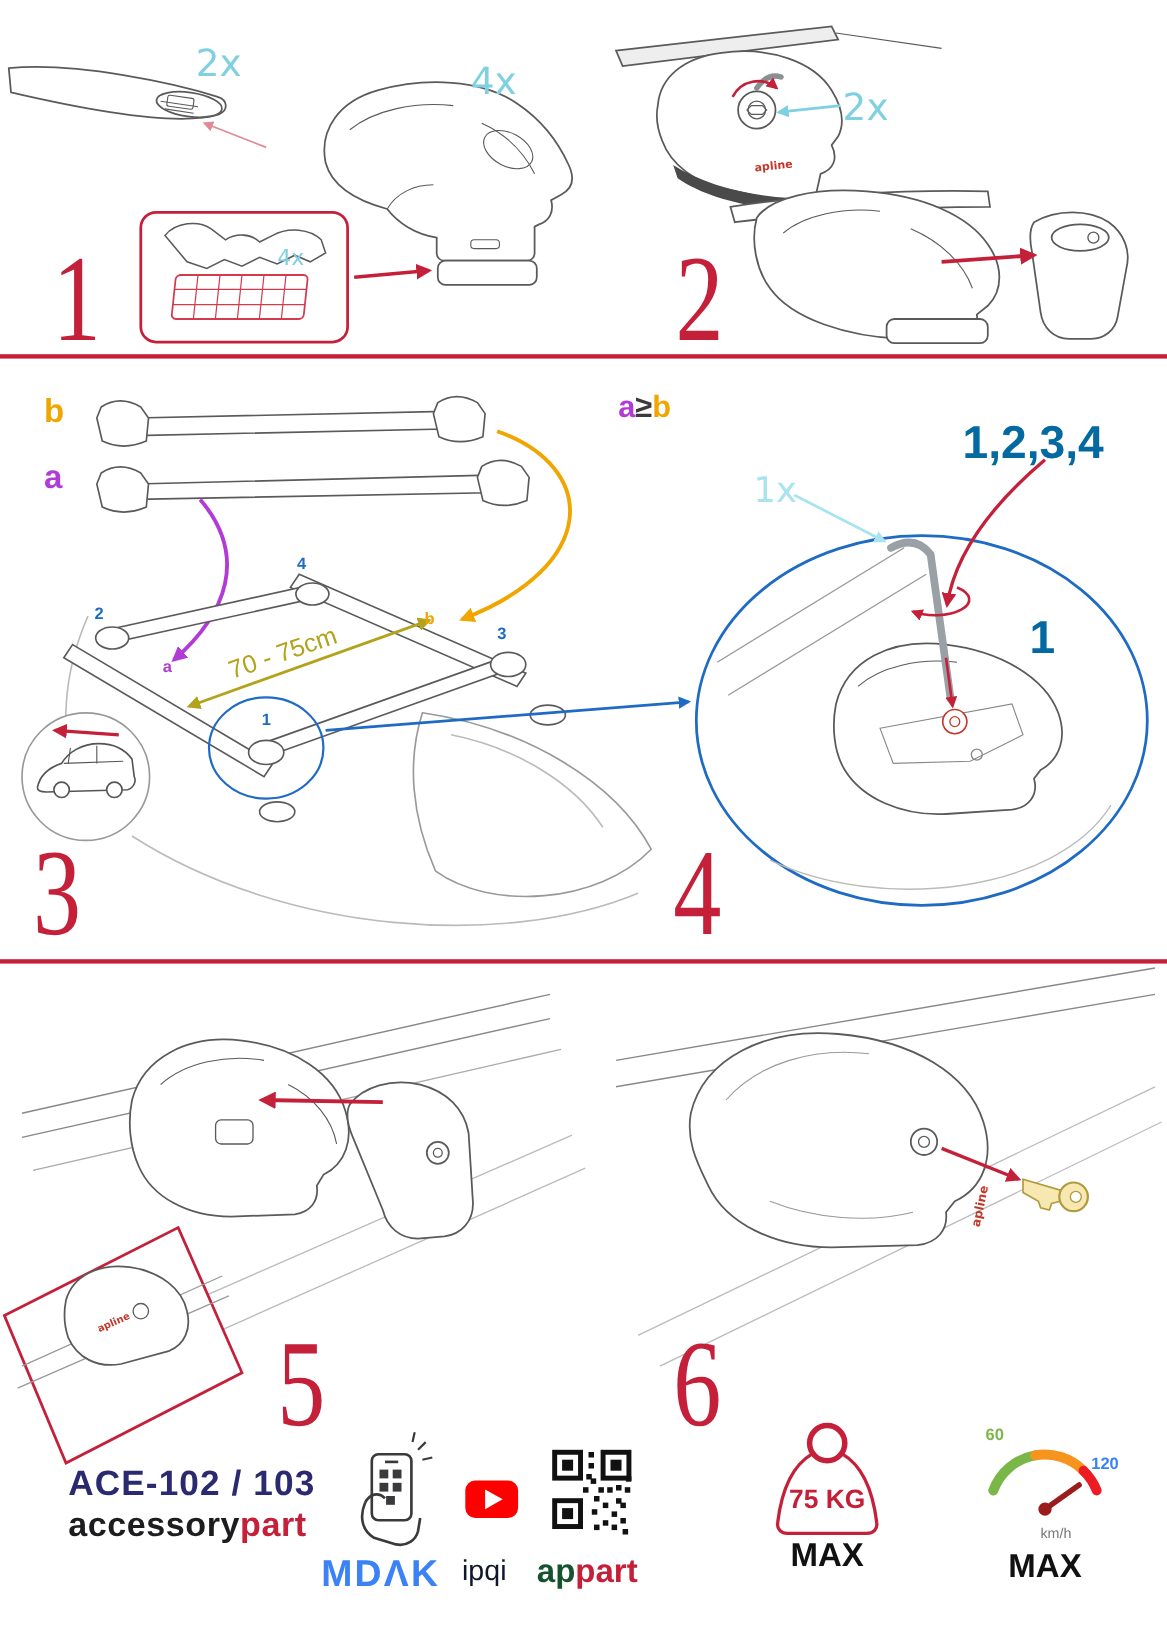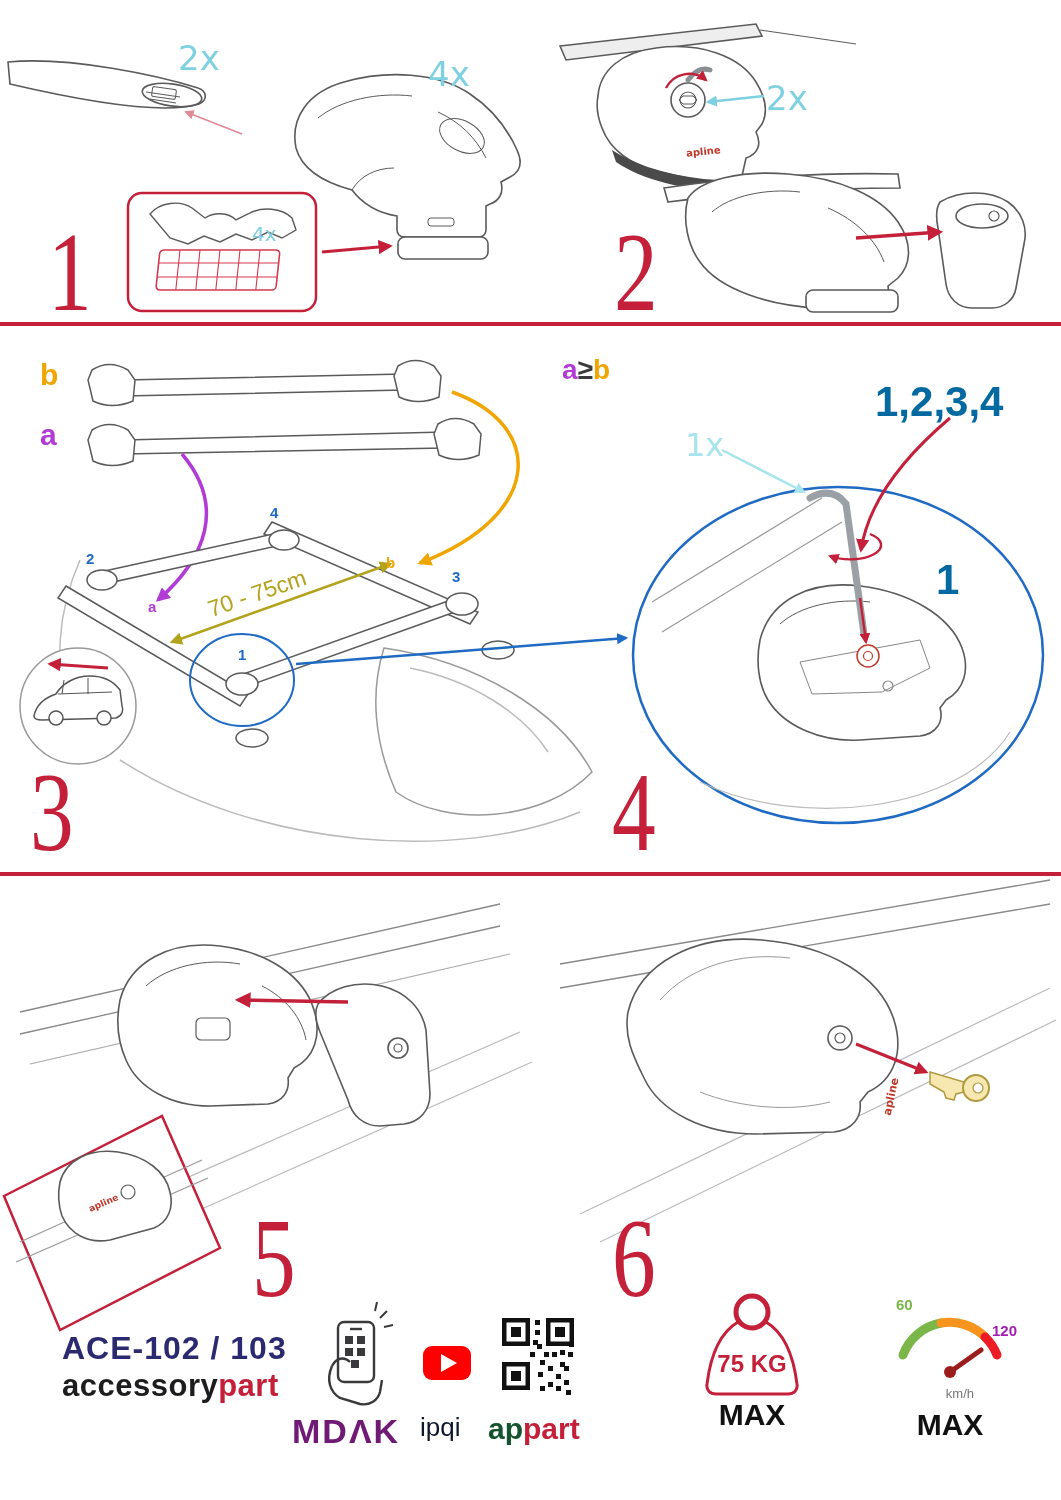--- a/index.html
+++ b/index.html
@@ -297,25 +297,25 @@
 
   <div class="txt stepnum" style="left:252px;top:1208px">5</div>
   <div class="txt sticker" style="left:88px;top:1198px;font-size:9px;transform:rotate(-24deg)">apline</div>
   <div class="txt stepnum" style="left:612px;top:1208px">6</div>
   <div class="txt sticker" style="left:872px;top:1090px;font-size:11px;transform:rotate(-78deg)">apline</div>
 
   <div class="txt" style="left:62px;top:1330px;font-size:32px;font-weight:600;color:#2b2a70;letter-spacing:1px">ACE-102 / 103</div>
   <div class="txt bold" style="left:62px;top:1368px;font-size:31px;letter-spacing:0.5px">
     <span style="color:#1d1d1f">accessory</span><span style="color:#c5203a">part</span>
   </div>
-  <div class="txt bold" style="left:292px;top:1412px;font-size:34px;color:#701a75;letter-spacing:2px">MDΛK</div>
+  <div class="txt bold" style="left:292px;top:1412px;font-size:34px;color:#3b82f6;letter-spacing:2px">MDΛK</div>
   <div class="txt" style="left:420px;top:1412px;font-size:26px;color:#0f172a;font-weight:500">ipqi</div>
   <div class="txt bold" style="left:488px;top:1412px;font-size:30px">
     <span style="color:#14532d">ap</span><span style="color:#c5203a">part</span>
   </div>
   <div class="txt bold" style="left:706px;top:1350px;width:92px;text-align:center;font-size:24px;color:#c5203a">75 KG</div>
   <div class="txt bold" style="left:706px;top:1398px;width:92px;text-align:center;font-size:30px;color:#111">MAX</div>
   <div class="txt bold" style="left:896px;top:1296px;font-size:15px;color:#7ab648">60</div>
-  <div class="txt bold" style="left:992px;top:1322px;font-size:15px;color:#a21caf">120</div>
+  <div class="txt bold" style="left:992px;top:1322px;font-size:15px;color:#3b82f6">120</div>
   <div class="txt" style="left:926px;top:1386px;width:48px;text-align:right;font-size:13px;color:#777">km/h</div>
   <div class="txt bold" style="left:904px;top:1408px;width:92px;text-align:center;font-size:30px;color:#111">MAX</div>
 
 </div>
 
 </body></html>

